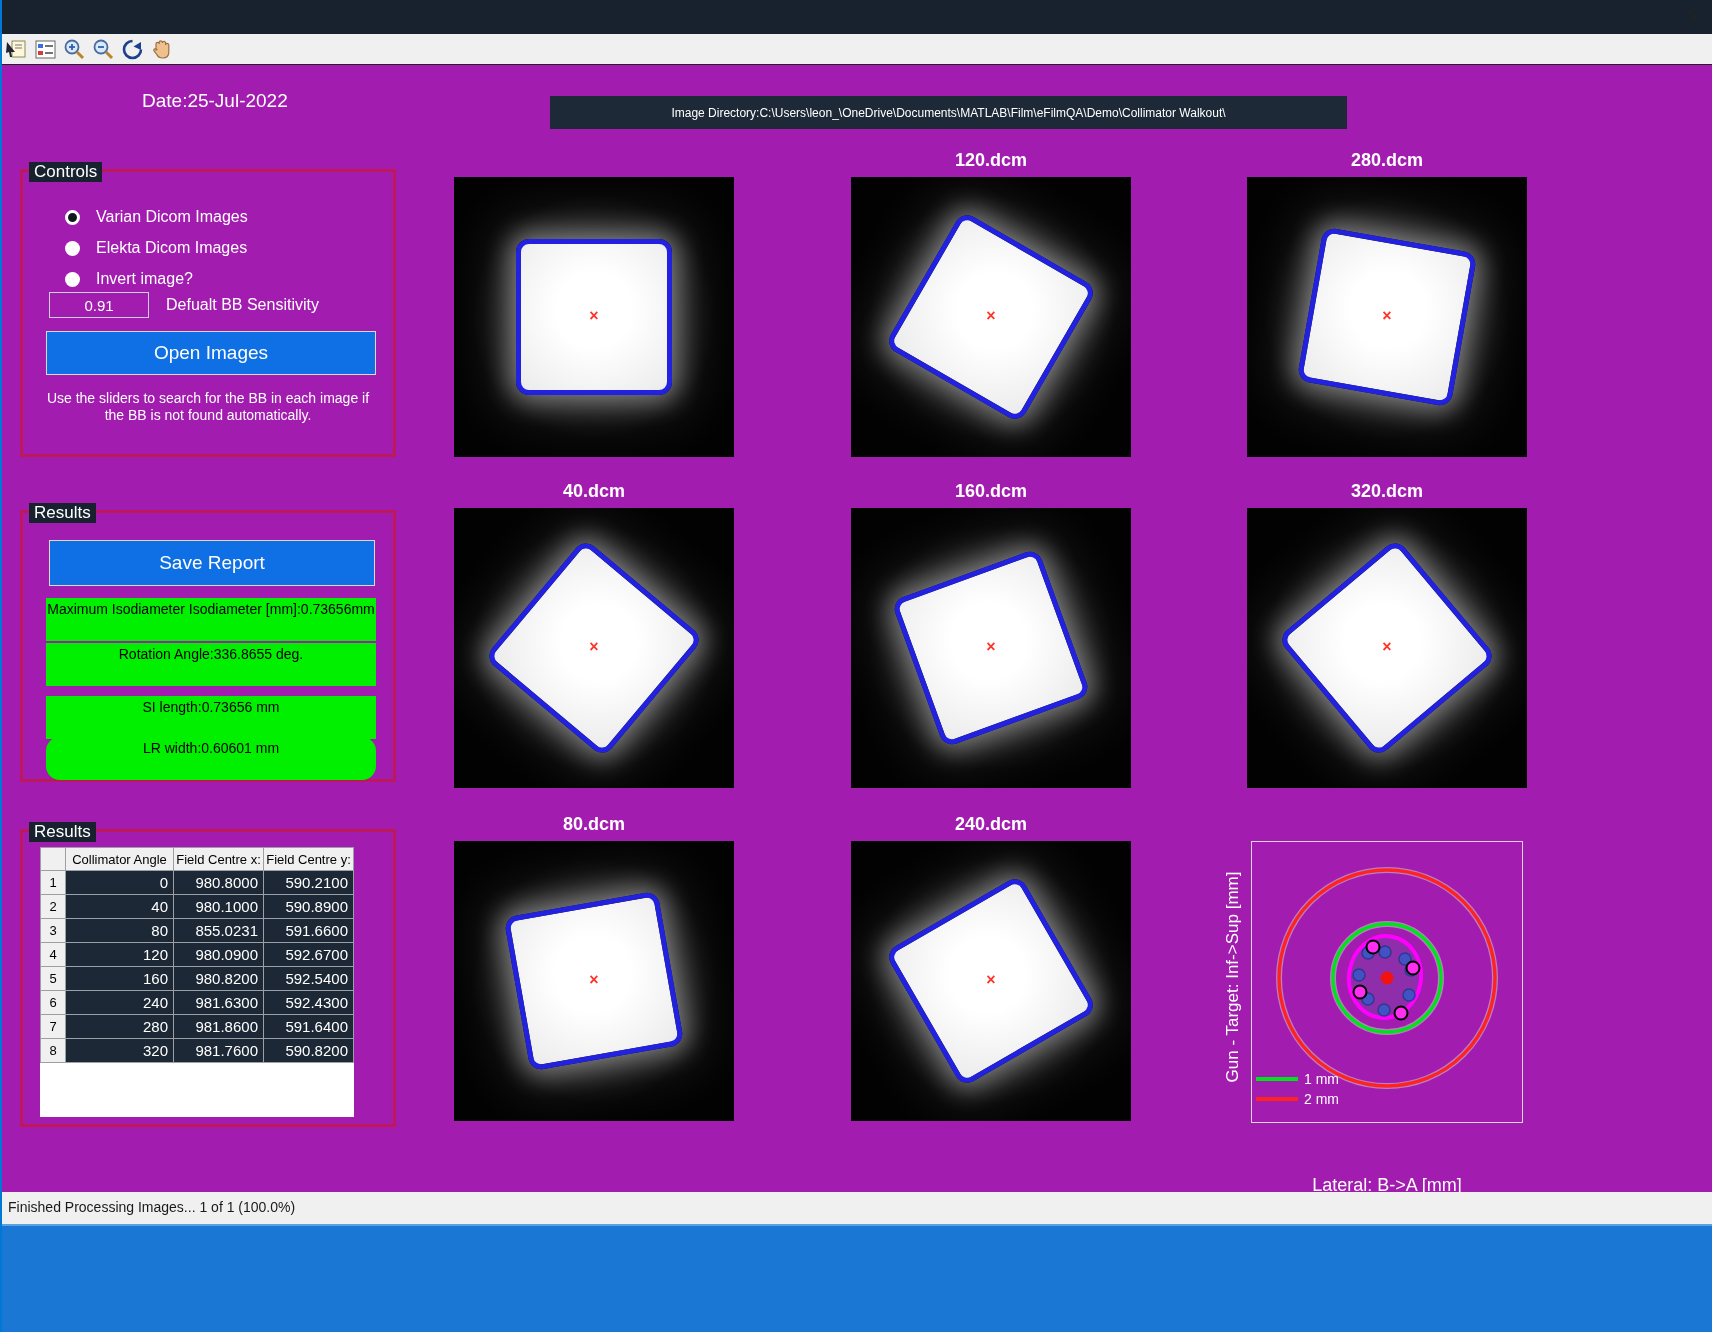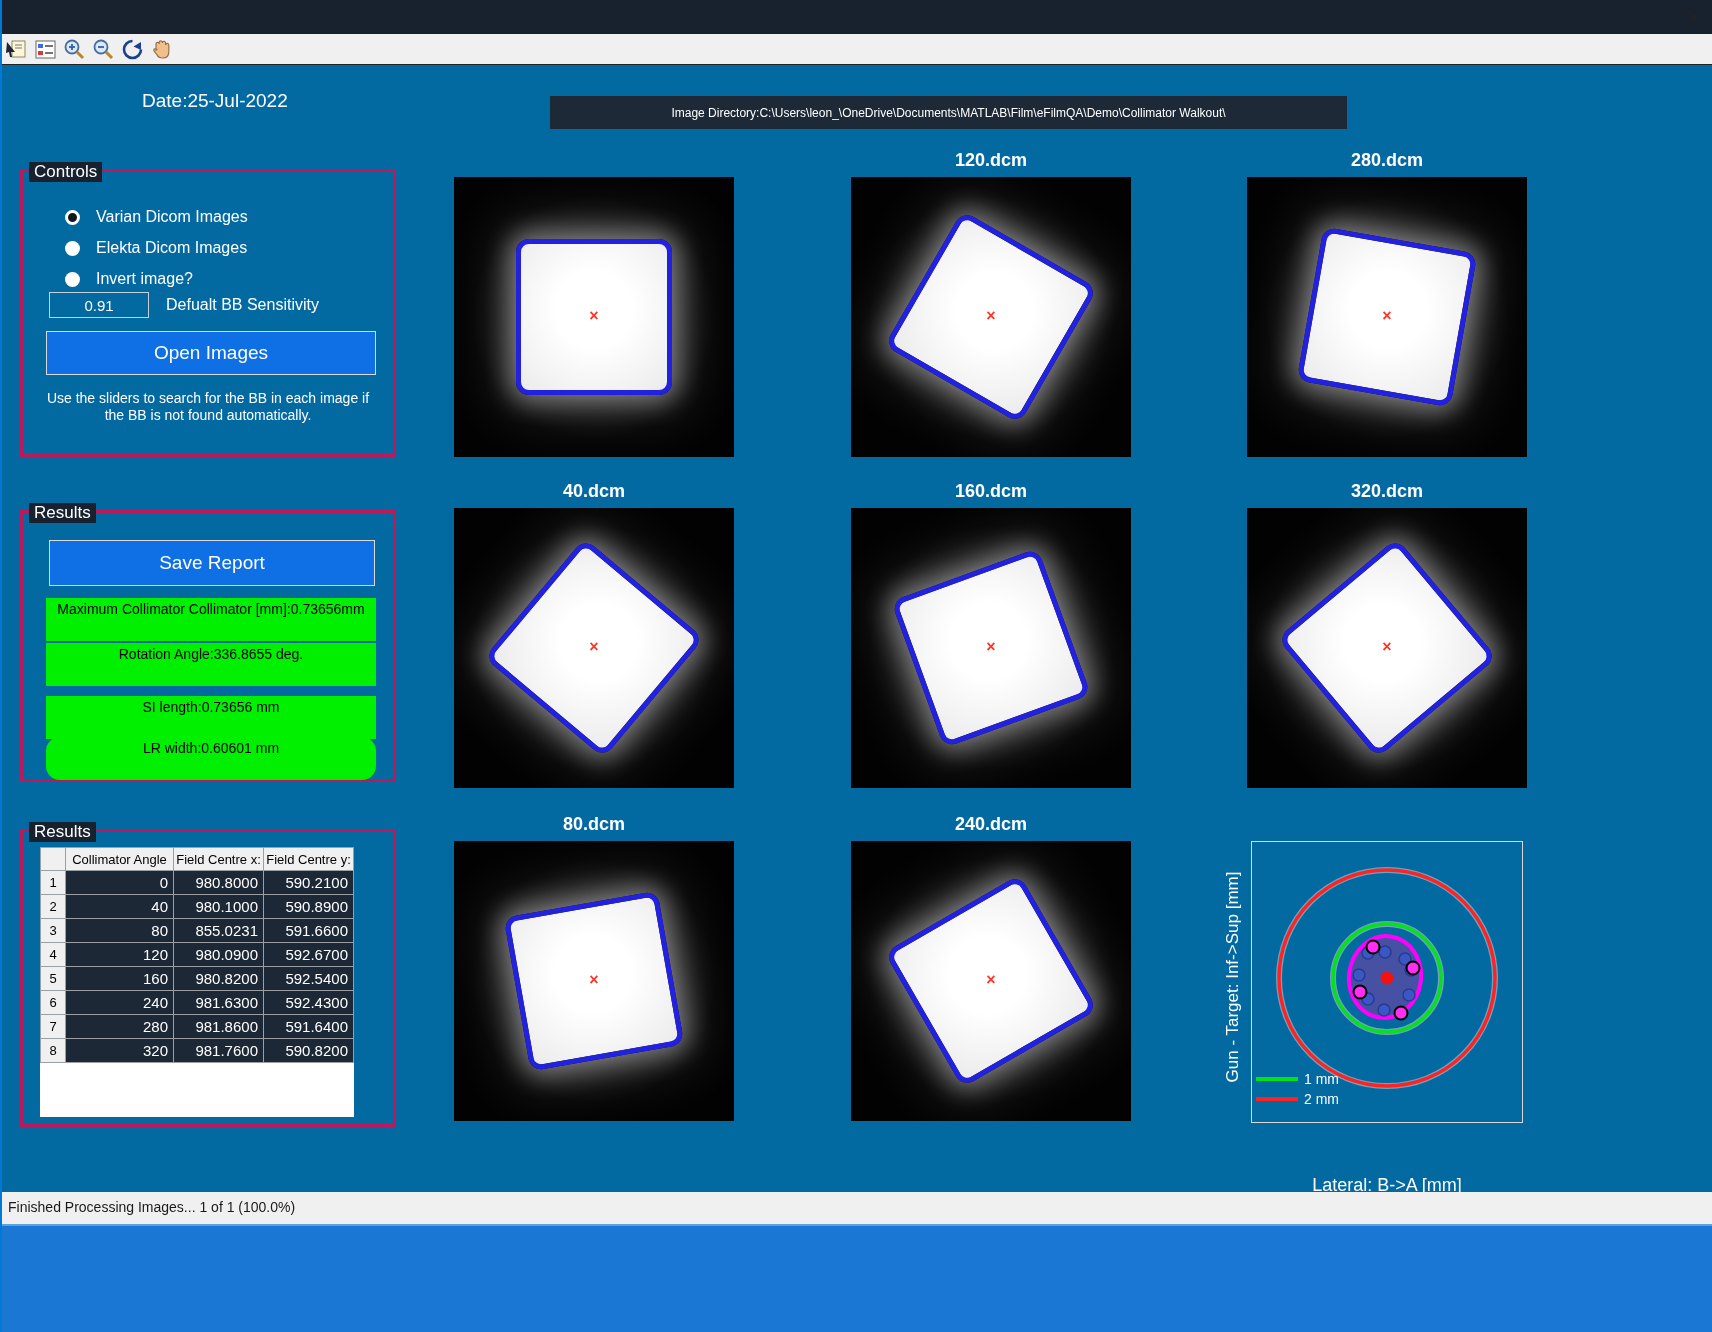--- a/index.html
+++ b/index.html
@@ -19,21 +19,21 @@
   .win-btn .x{position:absolute;left:0;top:0;width:44px;height:34px;line-height:33px;text-align:center;
               color:#fff;font-size:16px;}
 
   
   .toolbar{position:absolute;left:0;top:34px;width:1712px;height:31px;background:#f0f0f0;
            border-bottom:1px solid #222;display:flex;align-items:center;padding-left:5px;box-sizing:border-box;gap:6px;}
   .tbi{width:23px;height:23px;flex:0 0 auto;}
   .dock-arrow{position:absolute;left:1686px;top:5px;width:20px;height:20px;color:#222;font-size:15px;font-weight:bold;}
 
   
-  .content{position:absolute;left:0;top:65px;width:1712px;height:1127px;background:#0369a1;}
+  .content{position:absolute;left:0;top:65px;width:1712px;height:1127px;background:#a21caf;}
   .left-edge{position:absolute;left:0;top:0;width:2px;height:1332px;background:#0078d7;z-index:50;}
 
   .date-label{position:absolute;left:142px;top:25px;color:#fff;font-size:19px;}
   .dirbar{position:absolute;left:550px;top:31px;width:797px;height:33px;background:#1d2937;
           display:flex;align-items:center;justify-content:center;}
   .dirbar span{color:#fff;font-size:12px;}
 
   .panel{position:absolute;border:3px solid #be185d;box-sizing:border-box;}
   .panel-label{position:absolute;top:-10px;left:6px;background:#18222e;padding:0 5px;
                color:#fff;font-size:17px;}
@@ -161,21 +161,21 @@
       <div class="ctrl-caption">
         <div>Use the sliders to search for the BB in each image if</div>
         <div>the BB is not found automatically.</div>
       </div>
     </div>
 
     <div class="panel" style="left:20px;top:445px;width:376px;height:272px;">
       <div class="panel-label">Results</div>
       <div class="blue-btn" style="left:26px;top:27px;width:326px;height:46px;line-height:44px;font-size:19px;">Save Report</div>
       <div id="metrics-container">
-          <div class="metric" style="top: 85px; background: rgb(0, 240, 0);">Maximum Collimator Collimator [mm]:0.73656mm</div>
+          <div class="metric" style="top: 85px; background: rgb(0, 240, 0);">Maximum Isodiameter Isodiameter [mm]:0.73656mm</div>
           <div class="metric" style="top: 130px; background: rgb(0, 240, 0);">Rotation Angle:336.8655 deg.</div>
           <div class="metric" style="top: 183px; background: rgb(0, 240, 0);">SI length:0.73656 mm</div>
           <div class="metric" style="top: 224px; background: rgb(0, 240, 0); border-radius: 14px;">LR width:0.60601 mm</div>
         </div>
     </div>
 
     <div class="panel" style="left:20px;top:764px;width:376px;height:298px;">
       <div class="panel-label">Results</div>
       <div class="tablewrap">
         <table class="res">

